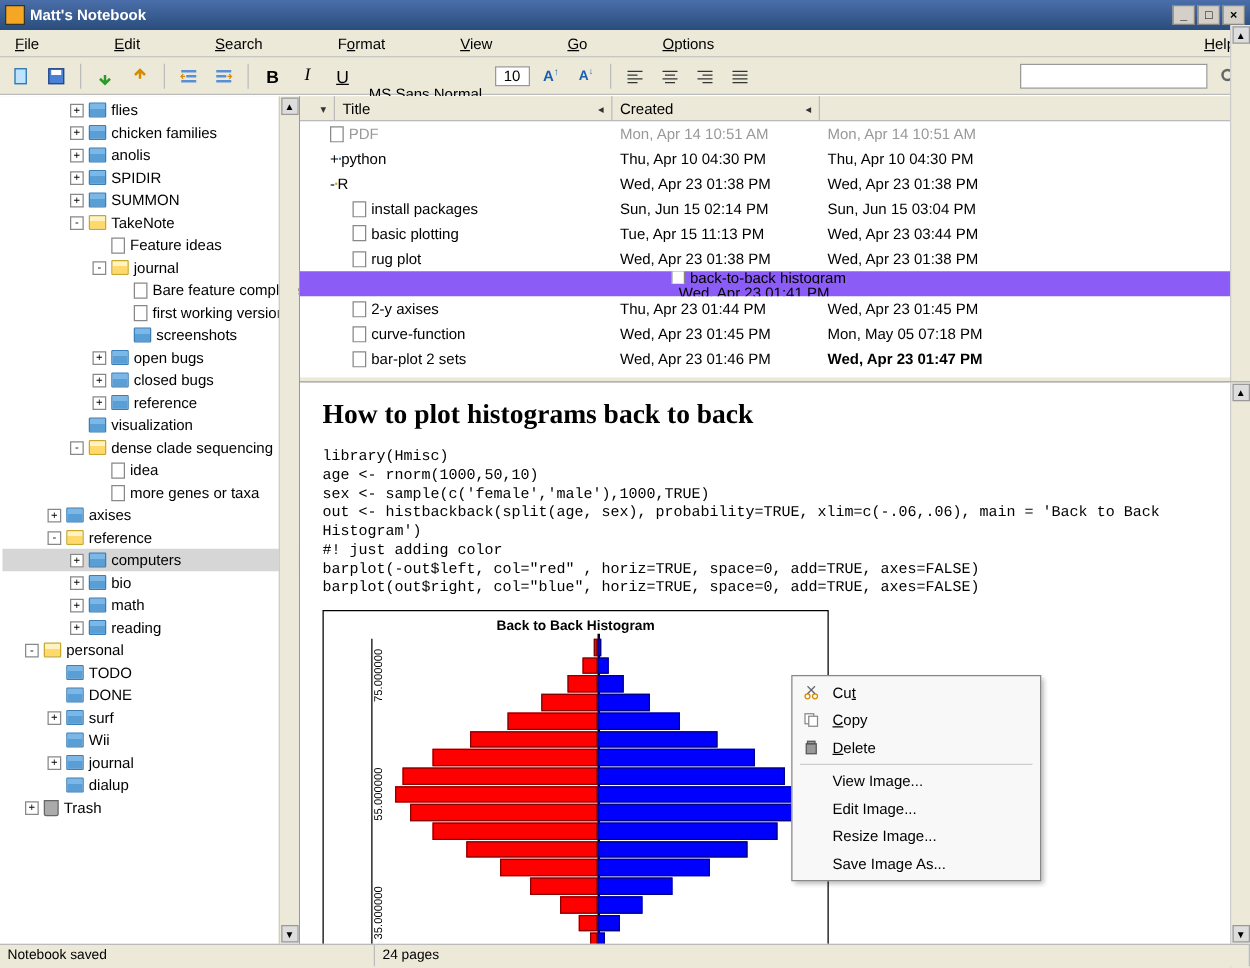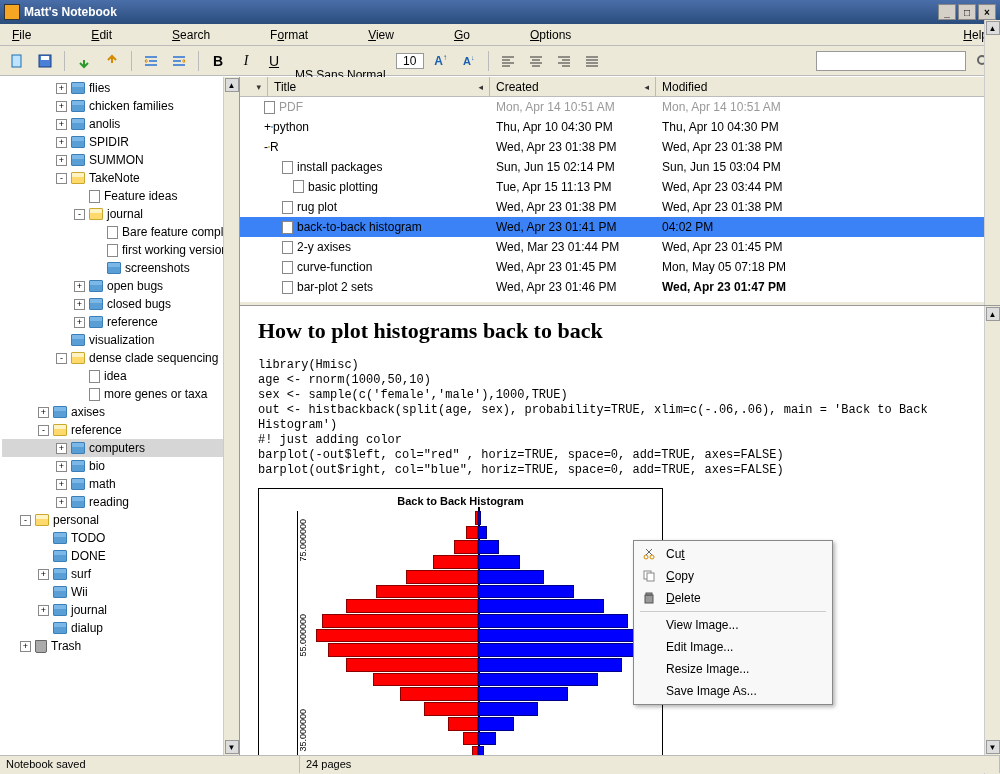--- a/index.html
+++ b/index.html
@@ -30,21 +30,21 @@
 .page-icon { width: 11px; height: 13px; background: #fff; border: 1px solid #888; position: relative; flex-shrink: 0; margin-right: 4px; }
 .trash-icon { width: 12px; height: 13px; background: #aaa; border: 1px solid #666; border-radius: 0 0 2px 2px; margin-right: 4px; flex-shrink: 0; }
 .node.sel { background: #d6d6d6; }
 .right { flex: 1; display: flex; flex-direction: column; background: #ece9d8; }
 .listpanel { height: 228px; background: #fff; border-bottom: 3px solid #ece9d8; display: flex; flex-direction: column; }
 .listhead { display: flex; background: #ece9d8; border-bottom: 1px solid #bbb; height: 20px; }
 .lh { border-right: 1px solid #bbb; padding: 2px 6px; font-size: 12px; display: flex; align-items: center; position: relative; }
 .lh .tri { margin-left: auto; font-size: 9px; color: #333; }
 .listbody { flex: 1; overflow: hidden; position: relative; }
 .row { display: flex; height: 20px; align-items: center; font-size: 12px; }
-.row.sel { background: #3b82f6; }
+.row.sel { background: #8b5cf6; flex-direction: column; }
 .cell { padding: 0 6px; overflow: hidden; white-space: nowrap; }
 .content { flex: 1; background: #fff; border-top: 1px solid #999; overflow: hidden; position: relative; padding: 12px 18px; }
 .content h2 { font-family: Georgia, serif; font-size: 22px; font-weight: bold; margin-bottom: 14px; }
 .code { font-family: "Courier New", monospace; font-size: 12px; line-height: 15px; white-space: pre; margin-bottom: 10px; }
 .chartbox { border: 1px solid #000; width: 405px; height: 290px; position: relative; background: #fff; padding: 6px; }
 .chart-title { text-align: center; font-weight: bold; font-size: 11px; margin-bottom: 4px; }
 .chart-area { position: relative; width: 360px; height: 250px; margin-left: 32px; border-left: 1px solid #000; border-bottom: 1px solid #000; }
 .ylabel { position: absolute; transform: rotate(-90deg); transform-origin: right top; font-size: 9px; right: 364px; white-space: nowrap; }
 .centerline { position: absolute; left: 50%; top: -4px; height: 258px; width: 2px; background: #000; }
 .bar-l { position: absolute; background: #f00; border: 1px solid #800; height: 11px; }
@@ -365,24 +365,20 @@
             <span class="tri">▾</span>
           </div>
         <div class="lh" style="width:222px">
             <span>Title</span>
             <span class="tri">◂</span>
           </div>
         <div class="lh" style="width:166px">
             <span>Created</span>
             <span class="tri">◂</span>
           </div>
-        <div class="lh" style="flex:1">
-            <span>Modified</span>
-            <span class="tri" style="margin-left:auto">◂</span>
-          </div>
       </div>
       <div class="listbody" id="listbody">
           <div class="row" style="color: rgb(153, 153, 153);">
             <div class="cell" style="width: 250px; display: flex; align-items: center; padding-left: 24px;">
               <span class="blank"></span>
               <span class="page-icon"></span>
               <span>PDF</span>
             </div>
             <div class="cell" style="width: 166px;">Mon, Apr 14 10:51 AM</div>
             <div class="cell" style="flex: 1 1 0%;">Mon, Apr 14 10:51 AM</div>
@@ -408,21 +404,21 @@
           <div class="row">
             <div class="cell" style="width: 250px; display: flex; align-items: flex-end; padding-left: 42px;">
               <span class="blank"></span>
               <span class="page-icon"></span>
               <span>install packages</span>
             </div>
             <div class="cell" style="width: 166px;">Sun, Jun 15 02:14 PM</div>
             <div class="cell" style="flex: 1 1 0%;">Sun, Jun 15 03:04 PM</div>
           </div>
           <div class="row">
-            <div class="cell" style="width: 250px; display: flex; align-items: flex-start; padding-left: 53px;">
+            <div class="cell" style="width: 250px; display: flex; align-items: flex-start; padding-left: 42px;">
               <span class="blank"></span>
               <span class="page-icon"></span>
               <span>basic plotting</span>
             </div>
             <div class="cell" style="width: 166px;">Tue, Apr 15 11:13 PM</div>
             <div class="cell" style="flex: 1 1 0%;">Wed, Apr 23 03:44 PM</div>
           </div>
           <div class="row">
             <div class="cell" style="width: 250px; display: flex; align-items: center; padding-left: 42px;">
               <span class="blank"></span>
@@ -440,21 +436,21 @@
             </div>
             <div class="cell" style="width: 166px;">Wed, Apr 23 01:41 PM</div>
             <div class="cell" style="flex: 1 1 0%;">04:02 PM</div>
           </div>
           <div class="row">
             <div class="cell" style="width: 250px; display: flex; align-items: center; padding-left: 42px;">
               <span class="blank"></span>
               <span class="page-icon"></span>
               <span>2-y axises</span>
             </div>
-            <div class="cell" style="width: 166px;">Wed, Mar 23 01:44 PM</div>
+            <div class="cell" style="width: 166px;">Thu, Apr 23 01:44 PM</div>
             <div class="cell" style="flex: 1 1 0%;">Wed, Apr 23 01:45 PM</div>
           </div>
           <div class="row">
             <div class="cell" style="width: 250px; display: flex; align-items: center; padding-left: 42px;">
               <span class="blank"></span>
               <span class="page-icon"></span>
               <span>curve-function</span>
             </div>
             <div class="cell" style="width: 166px;">Wed, Apr 23 01:45 PM</div>
             <div class="cell" style="flex: 1 1 0%;">Mon, May 05 07:18 PM</div>

